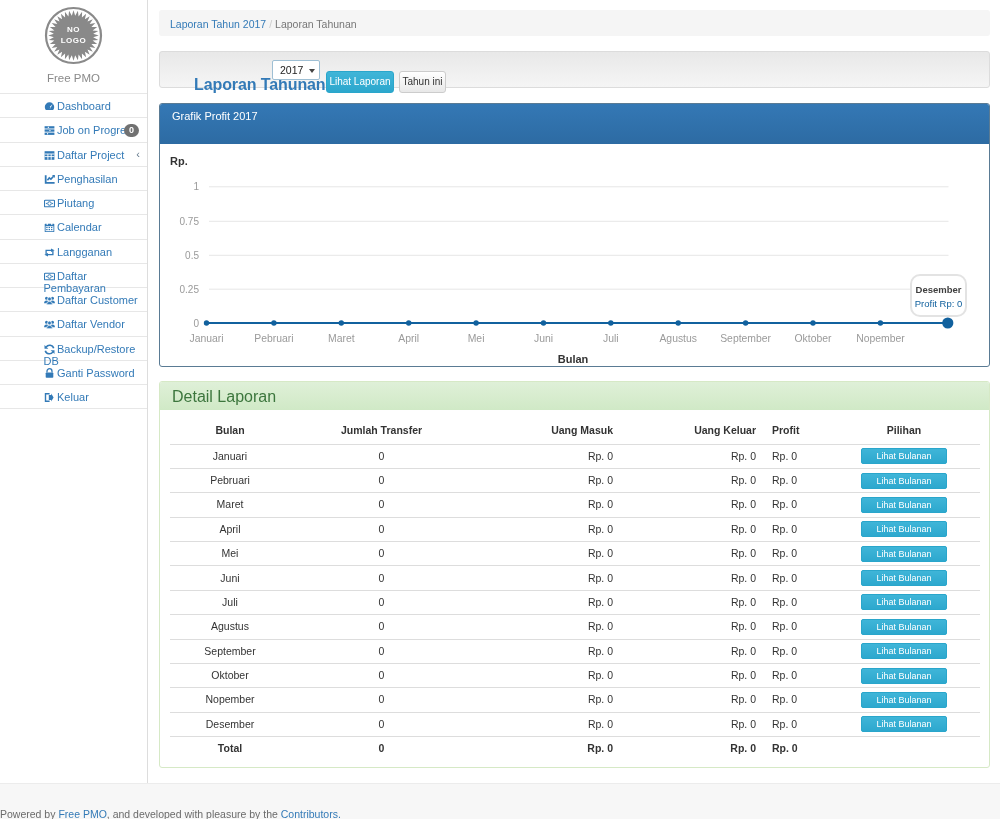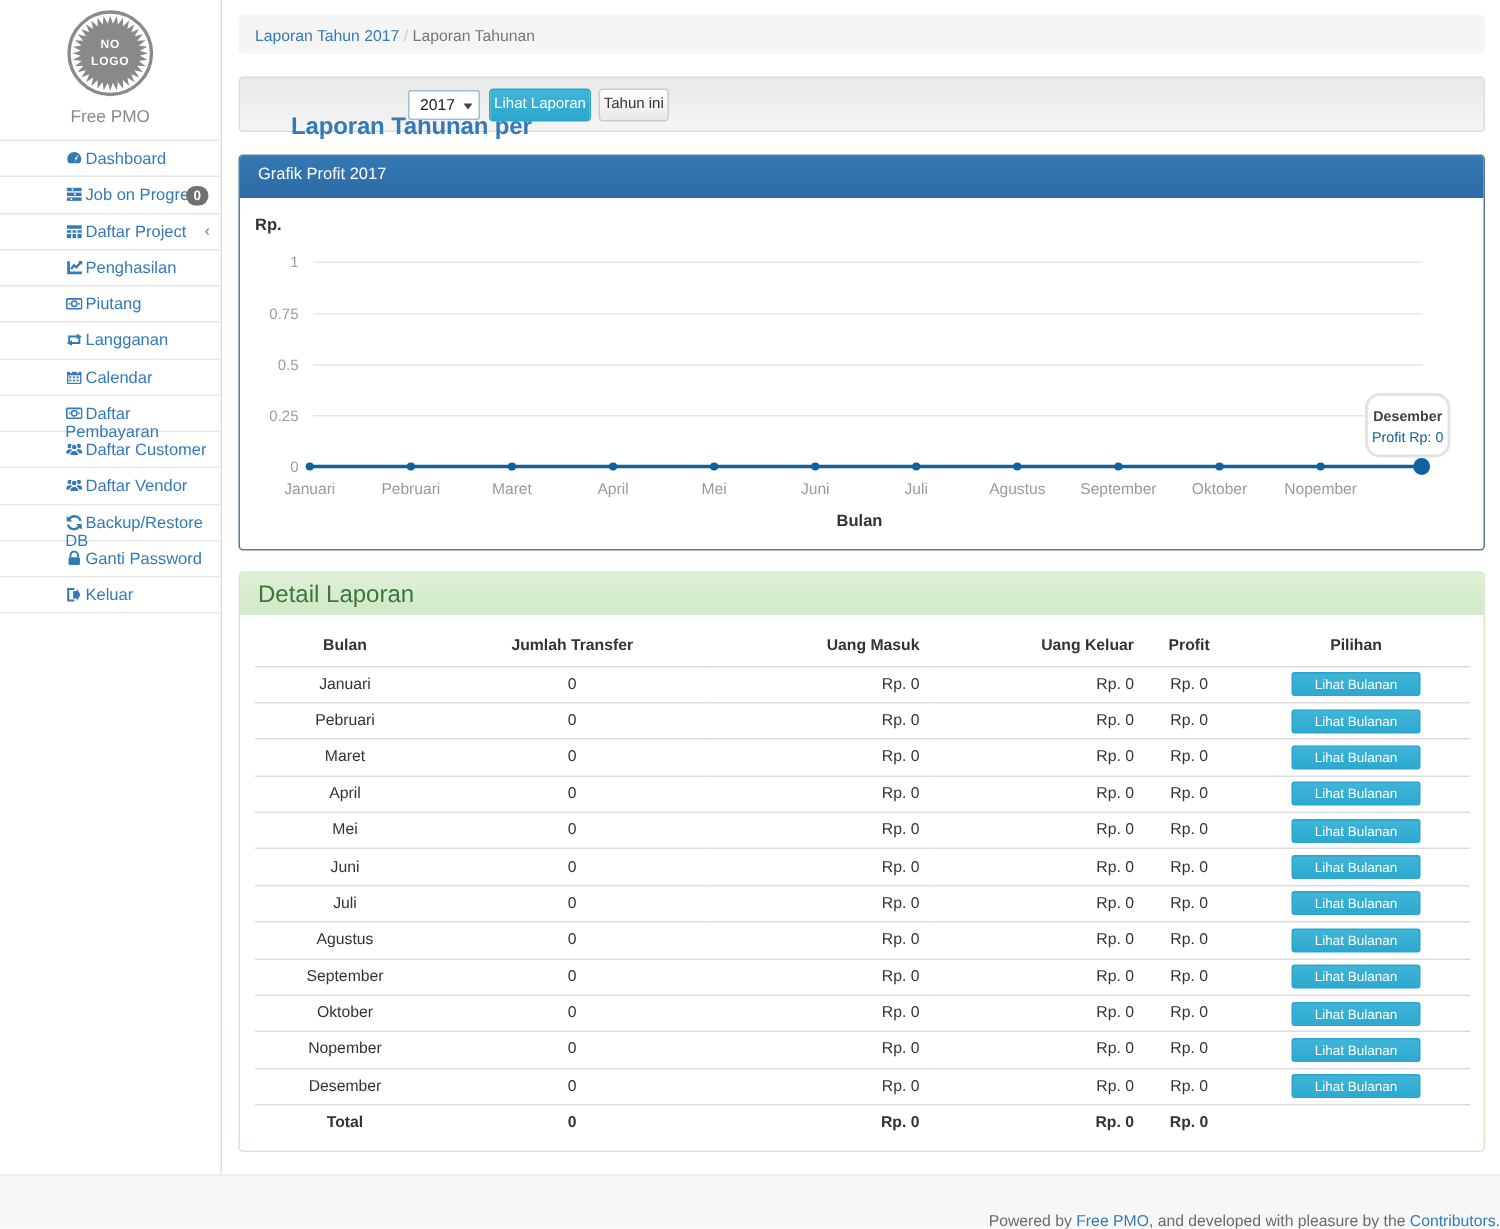--- a/index.html
+++ b/index.html
@@ -19,44 +19,44 @@
 .chev { position:absolute; right:7px; top:5px; color:#64798c; font-size:11px; }
 
 
 #content { position:absolute; left:159px; top:0; width:831px; }
 #crumb { position:absolute; left:0; top:10px; width:831px; height:26px; background:#f5f5f5; border-radius:3px; padding:8px 0 0 11px; color:#777; }
 #crumb .sep { color:#ccc; padding:0 3px; }
 #well { position:absolute; left:0; top:51px; width:831px; height:37px; background:linear-gradient(#e8e8e8,#f5f5f5); border:1px solid #dcdcdc; border-radius:3px; }
 #well b { position:absolute; left:6px; top:24px; color:#337ab7; font-size:16px; letter-spacing:-0.1px;padding-left:28px; }
 #well .sel { position:absolute; left:112px; top:7.5px; width:48px; height:20px; background:#fff; border:1px solid #9ebfd4; border-radius:2px; font-size:10.5px; line-height:18px; padding-left:7px; color:#222; }
 #well .sel:after { content:""; position:absolute; right:4px; top:8px; border-left:3.5px solid transparent; border-right:3.5px solid transparent; border-top:4.5px solid #444; }
-.btn { position:absolute; top:7px; height:22px; border-radius:3px; font-size:10px; line-height:20px; text-align:center; }
+.btn { position:absolute; top:19px; height:22px; border-radius:3px; font-size:10px; line-height:20px; text-align:center; }
 #btn-lihat { left:166px; width:68px; background:linear-gradient(#40b5d8,#2ca7cd); border:1px solid #2aa6cb; color:#fff; }
 #btn-tahun { left:239px; width:47px; background:linear-gradient(#fff,#e8e8e8); border:1px solid #ccc; color:#333; }
 
 
 .panel { position:absolute; left:0; width:831px; border-radius:3px; background:#fff; }
 #panel-chart { top:103px; height:264px; border:1px solid #5a7b94; }
-#panel-chart .hd { height:28px; background:linear-gradient(#3478b5,#2d6ba3); color:#fff; font-size:11px; padding:5.5px 0 0 12px; border-radius:2px 2px 0 0; }
+#panel-chart .hd { height:40px; background:linear-gradient(#3478b5,#2d6ba3); color:#fff; font-size:11px; padding:5.5px 0 0 12px; border-radius:2px 2px 0 0; }
 #panel-detail { top:381px; height:387px; border:1px solid #d6e9c6; }
 #panel-detail .hd { height:28px; background:linear-gradient(#dff0d8,#d0e9c6); color:#3c763d; font-size:16px; padding:5.5px 0 0 12px; border-radius:2px 2px 0 0; }
 
 
 #tbl { position:absolute; left:10px; top:27px; width:810px; border-collapse:collapse; table-layout:fixed; font-size:10.5px; color:#333; }
 #tbl th { font-weight:bold; vertical-align:bottom; padding:14px 8px 5.5px 8px; line-height:15px; }
 #tbl td { padding:4.2px 8px; border-top:1px solid #ddd; line-height:15px; }
 #tbl .c { text-align:center; }
 #tbl .r { text-align:right; }
-#tbl .pr { text-align:center; padding-right:14.5px; }
+#tbl .pr { text-align:left; padding-right:14.5px; }
 #tbl .tot td { padding-top:4px; }
 #tbl td.bc { line-height:16px; padding-top:3.7px; padding-bottom:3.7px; }
 .btn-bul { display:inline-block; vertical-align:top; width:86px; height:16px; background:linear-gradient(#3fb5d8,#2da8ce); border:1px solid #2aa6cb; border-radius:2px; color:#fff; font-size:9px; line-height:14px; text-align:center; }
 
 
-#footer { position:absolute; left:0; top:783px; width:1000px; height:36px; background:#f7f7f7; border-top:1px solid #ececec; text-align:right; padding-top:24px; color:#6b6b6b; }
+#footer { position:absolute; left:0; top:783px; width:1000px; height:36px; background:#f7f7f7; border-top:1px solid #ececec; text-align:left; padding-top:24px; color:#6b6b6b; }
 </style>
 </head>
 <body>
 <div id="page">
   <div id="sidebar">
     <svg id="logo" viewBox="0 0 59 59">
         <circle cx="29.5" cy="29.5" r="27.5" fill="#fff" stroke="#8a8a8a" stroke-width="2.2"></circle>
         <polygon points="29.5,4.3 31.2,9.8 33.9,4.7 34.6,10.4 38.1,5.8 37.9,11.6 42.1,7.7 40.9,13.3 45.7,10.2 43.5,15.5 48.8,13.3 45.7,18.1 51.3,16.9 47.4,21.1 53.2,20.9 48.6,24.4 54.3,25.1 49.2,27.8 54.7,29.5 49.2,31.2 54.3,33.9 48.6,34.6 53.2,38.1 47.4,37.9 51.3,42.1 45.7,40.9 48.8,45.7 43.5,43.5 45.7,48.8 40.9,45.7 42.1,51.3 37.9,47.4 38.1,53.2 34.6,48.6 33.9,54.3 31.2,49.2 29.5,54.7 27.8,49.2 25.1,54.3 24.4,48.6 20.9,53.2 21.1,47.4 16.9,51.3 18.1,45.7 13.3,48.8 15.5,43.5 10.2,45.7 13.3,40.9 7.7,42.1 11.6,37.9 5.8,38.1 10.4,34.6 4.7,33.9 9.8,31.2 4.3,29.5 9.8,27.8 4.7,25.1 10.4,24.4 5.8,20.9 11.6,21.1 7.7,16.9 13.3,18.1 10.2,13.3 15.5,15.5 13.3,10.2 18.1,13.3 16.9,7.7 21.1,11.6 20.9,5.8 24.4,10.4 25.1,4.7 27.8,9.8" fill="#898989"></polygon>
         <text x="29.5" y="25.8" font-size="8" font-weight="bold" fill="#fff" text-anchor="middle" letter-spacing="0.5">NO</text>
         <text x="29.5" y="37.4" font-size="8" font-weight="bold" fill="#fff" text-anchor="middle" letter-spacing="0.5">LOGO</text>
@@ -104,45 +104,45 @@
       <li>
           <a><svg width="11" height="11" viewBox="0 0 11 11">
               <rect x="0.5" y="2.2" width="10" height="6.6" rx="0.8" fill="none" stroke="#337ab7" stroke-width="1.1"></rect>
               <circle cx="5.5" cy="5.5" r="1.8" fill="none" stroke="#337ab7" stroke-width="1"></circle>
               <rect x="1.9" y="4.9" width="1" height="1.2" fill="#337ab7"></rect>
               <rect x="8.1" y="4.9" width="1" height="1.2" fill="#337ab7"></rect>
             </svg>Piutang</a>
         </li>
       <li>
           <a><svg width="11" height="11" viewBox="0 0 11 11">
-              <g stroke="#337ab7" stroke-width="1.3" fill="none">
-                <polyline points="2.1,7.2 2.1,3.3 7.2,3.3"></polyline>
-                <polyline points="8.9,3.9 8.9,7.7 3.8,7.7"></polyline>
-              </g>
-              <g fill="#337ab7">
-                <path d="M7.0 1.5 L10.6 3.3 L7.0 5.1 Z"></path>
-                <path d="M4.0 5.9 L0.4 7.7 L4.0 9.5 Z"></path>
-              </g>
-            </svg>Langganan</a>
-        </li>
-      <li>
-          <a><svg width="11" height="11" viewBox="0 0 11 11">
               <rect x="0.7" y="1.8" width="9.6" height="8.2" rx="0.6" fill="#337ab7"></rect>
               <rect x="2.6" y="0.6" width="1.3" height="2.2" fill="#fff" stroke="none"></rect>
               <rect x="7.1" y="0.6" width="1.3" height="2.2" fill="#fff"></rect>
               <rect x="1.6" y="4.2" width="7.8" height="5" fill="#fff"></rect>
               <g fill="#337ab7">
                 <rect x="2.2" y="4.9" width="1.4" height="1.2"></rect>
                 <rect x="4.6" y="4.9" width="1.4" height="1.2"></rect>
                 <rect x="7" y="4.9" width="1.4" height="1.2"></rect>
                 <rect x="2.2" y="7" width="1.4" height="1.2"></rect>
                 <rect x="4.6" y="7" width="1.4" height="1.2"></rect>
                 <rect x="7" y="7" width="1.4" height="1.2"></rect>
               </g>
             </svg>Calendar</a>
+        </li>
+      <li>
+          <a><svg width="11" height="11" viewBox="0 0 11 11">
+              <g stroke="#337ab7" stroke-width="1.3" fill="none">
+                <polyline points="2.1,7.2 2.1,3.3 7.2,3.3"></polyline>
+                <polyline points="8.9,3.9 8.9,7.7 3.8,7.7"></polyline>
+              </g>
+              <g fill="#337ab7">
+                <path d="M7.0 1.5 L10.6 3.3 L7.0 5.1 Z"></path>
+                <path d="M4.0 5.9 L0.4 7.7 L4.0 9.5 Z"></path>
+              </g>
+            </svg>Langganan</a>
         </li>
       <li>
           <a><svg width="11" height="11" viewBox="0 0 11 11">
               <rect x="0.5" y="2.2" width="10" height="6.6" rx="0.8" fill="none" stroke="#337ab7" stroke-width="1.1"></rect>
               <circle cx="5.5" cy="5.5" r="1.8" fill="none" stroke="#337ab7" stroke-width="1"></circle>
               <rect x="1.9" y="4.9" width="1" height="1.2" fill="#337ab7"></rect>
               <rect x="8.1" y="4.9" width="1" height="1.2" fill="#337ab7"></rect>
             </svg>Daftar Pembayaran</a>
         </li>
       <li>

